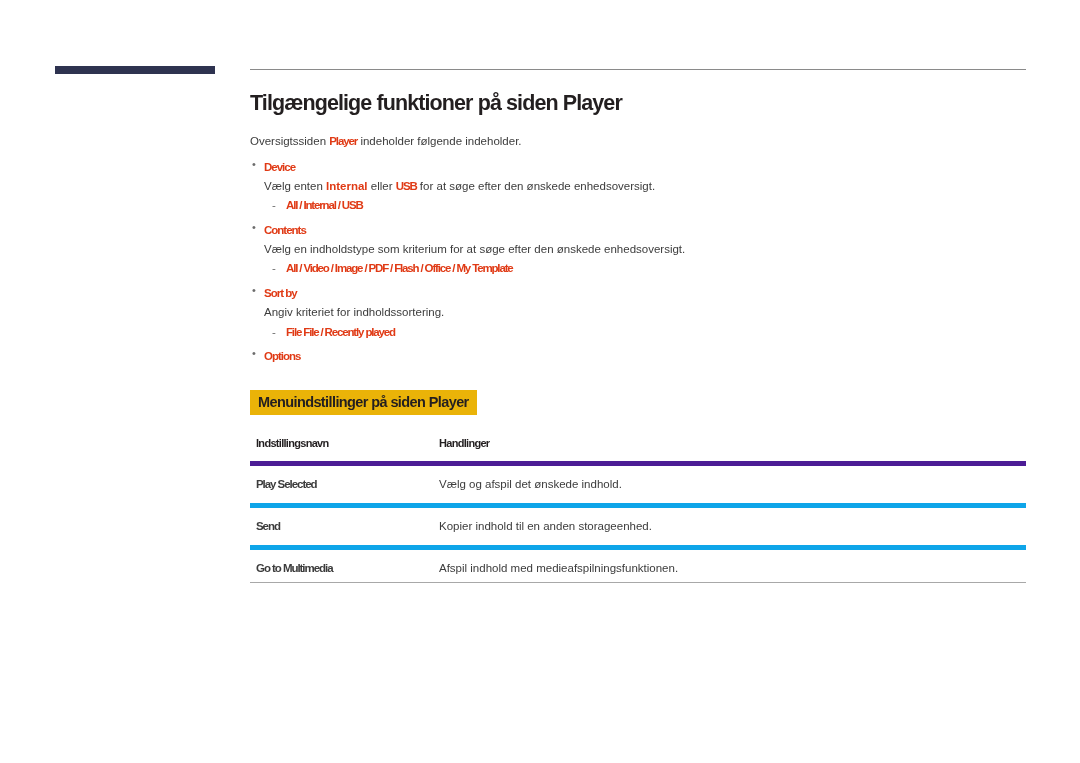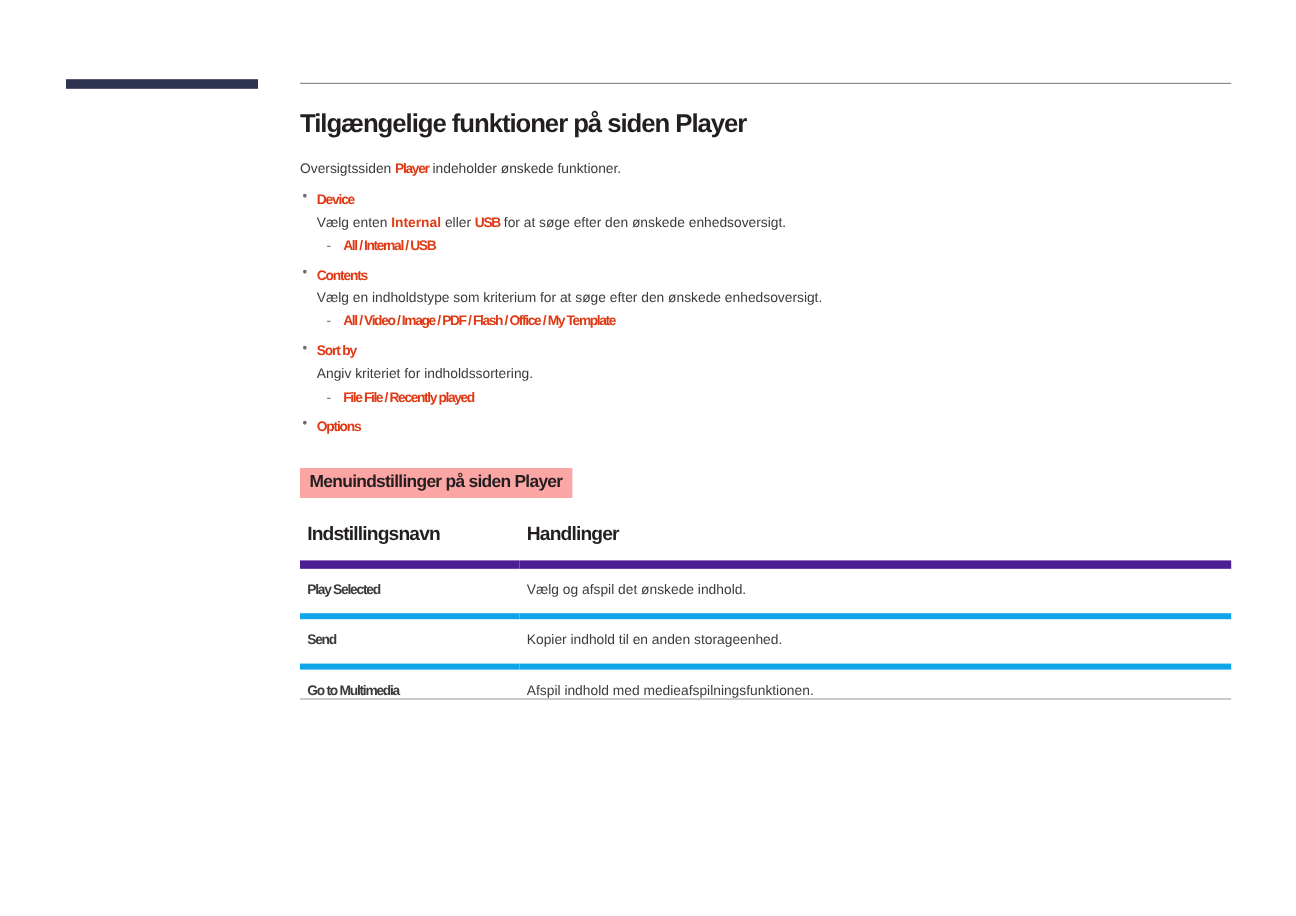--- a/index.html
+++ b/index.html
@@ -137,45 +137,45 @@
   }
   .sub .opts {
     color: #e03a15;
     font-weight: bold;
     letter-spacing: -1.15px;
   }
 
   
   .hl-heading {
     display: inline-block;
-    background: #fca5a5;
+    background: #eab308;
     color: #231f20;
     font-size: 14.5px;
     font-weight: bold;
     letter-spacing: -0.6px;
     padding: 4px 8px 5px 8px;
     margin: 22px 0 0 0;
     line-height: 1.15;
   }
 
   
   table.settings {
     width: 776px;
     border-collapse: collapse;
     margin-top: 22px;
     table-layout: fixed;
   }
   table.settings th {
     text-align: left;
-    font-size: 16px;
+    font-size: 11px;
     font-weight: bold;
     color: #231f20;
     letter-spacing: -0.7px;
     padding: 0 0 12px 6px;
-    border-bottom: 7px solid #4c1d95;
+    border-bottom: 5px solid #4c1d95;
   }
   table.settings th.col-name { width: 183px; }
   table.settings td {
     font-size: 11.5px;
     color: #3c3c3c;
     vertical-align: top;
     padding: 10px 6px 10px 6px;
     border-bottom: 5px solid #0ea5e9;
     line-height: 1.45;
   }
@@ -209,21 +209,21 @@
 
 <div class="page">
 
   <div class="corner-bar"></div>
   <div class="top-rule"></div>
 
   <div class="content">
 
     <h1 class="page-title">Tilgængelige funktioner på siden Player</h1>
 
-    <p class="intro"><span>Oversigtssiden </span><span class="accent">Player</span><span> indeholder ønskede funktioner.</span></p>
+    <p class="intro"><span>Oversigtssiden </span><span class="accent">Player</span><span> indeholder følgende indeholder.</span></p>
 
     <ul class="bullets">
 
       <li>
         <span class="b-title">Device</span>
         <p class="b-desc"><span>Vælg enten </span><span class="accent-plain">Internal</span><span> eller </span><span class="accent">USB</span><span> for at søge efter den ønskede enhedsoversigt.</span></p>
         <div class="sub">
           <span class="opts">All / Internal / USB</span>
         </div>
       </li>

